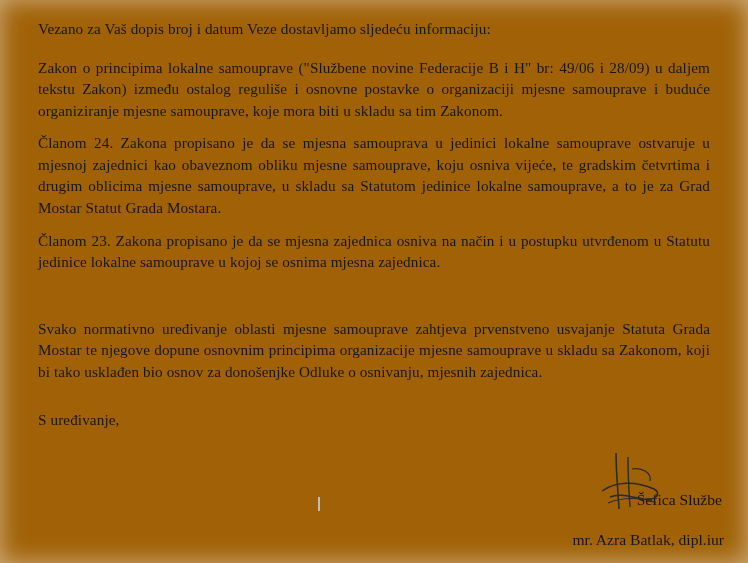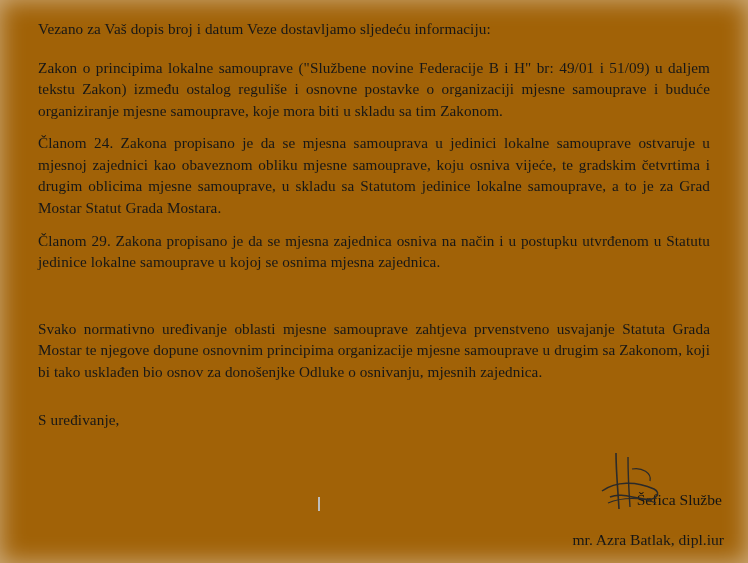--- a/index.html
+++ b/index.html
@@ -86,32 +86,32 @@
 </head>
 <body>
 
 <div class="page">
 
   <div class="doc-body">
 
     <p class="para">Vezano za Vaš dopis broj i datum Veze dostavljamo sljedeću informaciju:</p>
     <div class="gap-md"></div>
 
-    <p class="para">Zakon o principima lokalne samouprave ("Službene novine Federacije B i H" br: 49/01 i 51/09) u daljem tekstu Zakon)  između ostalog reguliše i osnovne postavke o organizaciji mjesne samouprave i buduće organiziranje mjesne samouprave, koje mora biti u skladu sa tim Zakonom.</p>
+    <p class="para">Zakon o principima lokalne samouprave ("Službene novine Federacije B i H" br: 49/06 i 28/09) u daljem tekstu Zakon)  između ostalog reguliše i osnovne postavke o organizaciji mjesne samouprave i buduće organiziranje mjesne samouprave, koje mora biti u skladu sa tim Zakonom.</p>
     <div class="gap-sm"></div>
 
     <p class="para">Članom 24. Zakona propisano je da se mjesna samouprava u jedinici lokalne samouprave ostvaruje u mjesnoj zajednici kao obaveznom obliku mjesne samouprave, koju osniva vijeće, te gradskim četvrtima i drugim oblicima mjesne samouprave, u skladu sa Statutom jedinice lokalne samouprave, a to je za Grad Mostar Statut Grada Mostara.</p>
     <div class="gap-sm"></div>
 
-    <p class="para">Članom 29. Zakona propisano je da se mjesna zajednica osniva na način i u postupku utvrđenom u Statutu jedinice lokalne samouprave u kojoj se osnima mjesna zajednica.</p>
+    <p class="para">Članom 23. Zakona propisano je da se mjesna zajednica osniva na način i u postupku utvrđenom u Statutu jedinice lokalne samouprave u kojoj se osnima mjesna zajednica.</p>
     <div class="gap-sm"></div>
 
     <div class="gap-xl"></div>
 
-    <p class="para">Svako normativno uređivanje oblasti mjesne samouprave zahtjeva prvenstveno usvajanje Statuta Grada Mostar te njegove dopune osnovnim principima organizacije mjesne samouprave u drugim sa Zakonom, koji bi tako usklađen bio osnov za donošenjke Odluke o osnivanju, mjesnih zajednica.</p>
+    <p class="para">Svako normativno uređivanje oblasti mjesne samouprave zahtjeva prvenstveno usvajanje Statuta Grada Mostar te njegove dopune osnovnim principima organizacije mjesne samouprave u skladu sa Zakonom, koji bi tako usklađen bio osnov za donošenjke Odluke o osnivanju, mjesnih zajednica.</p>
     <div class="gap-lg"></div>
 
     <p class="para">S uređivanje,</p>
   </div>
 
   <div class="faint-mark"></div>
 
   <div class="signature-block">
     <span class="sig-role">Šefica Službe</span>
     <span class="sig-name">mr. Azra Batlak, dipl.iur</span>

